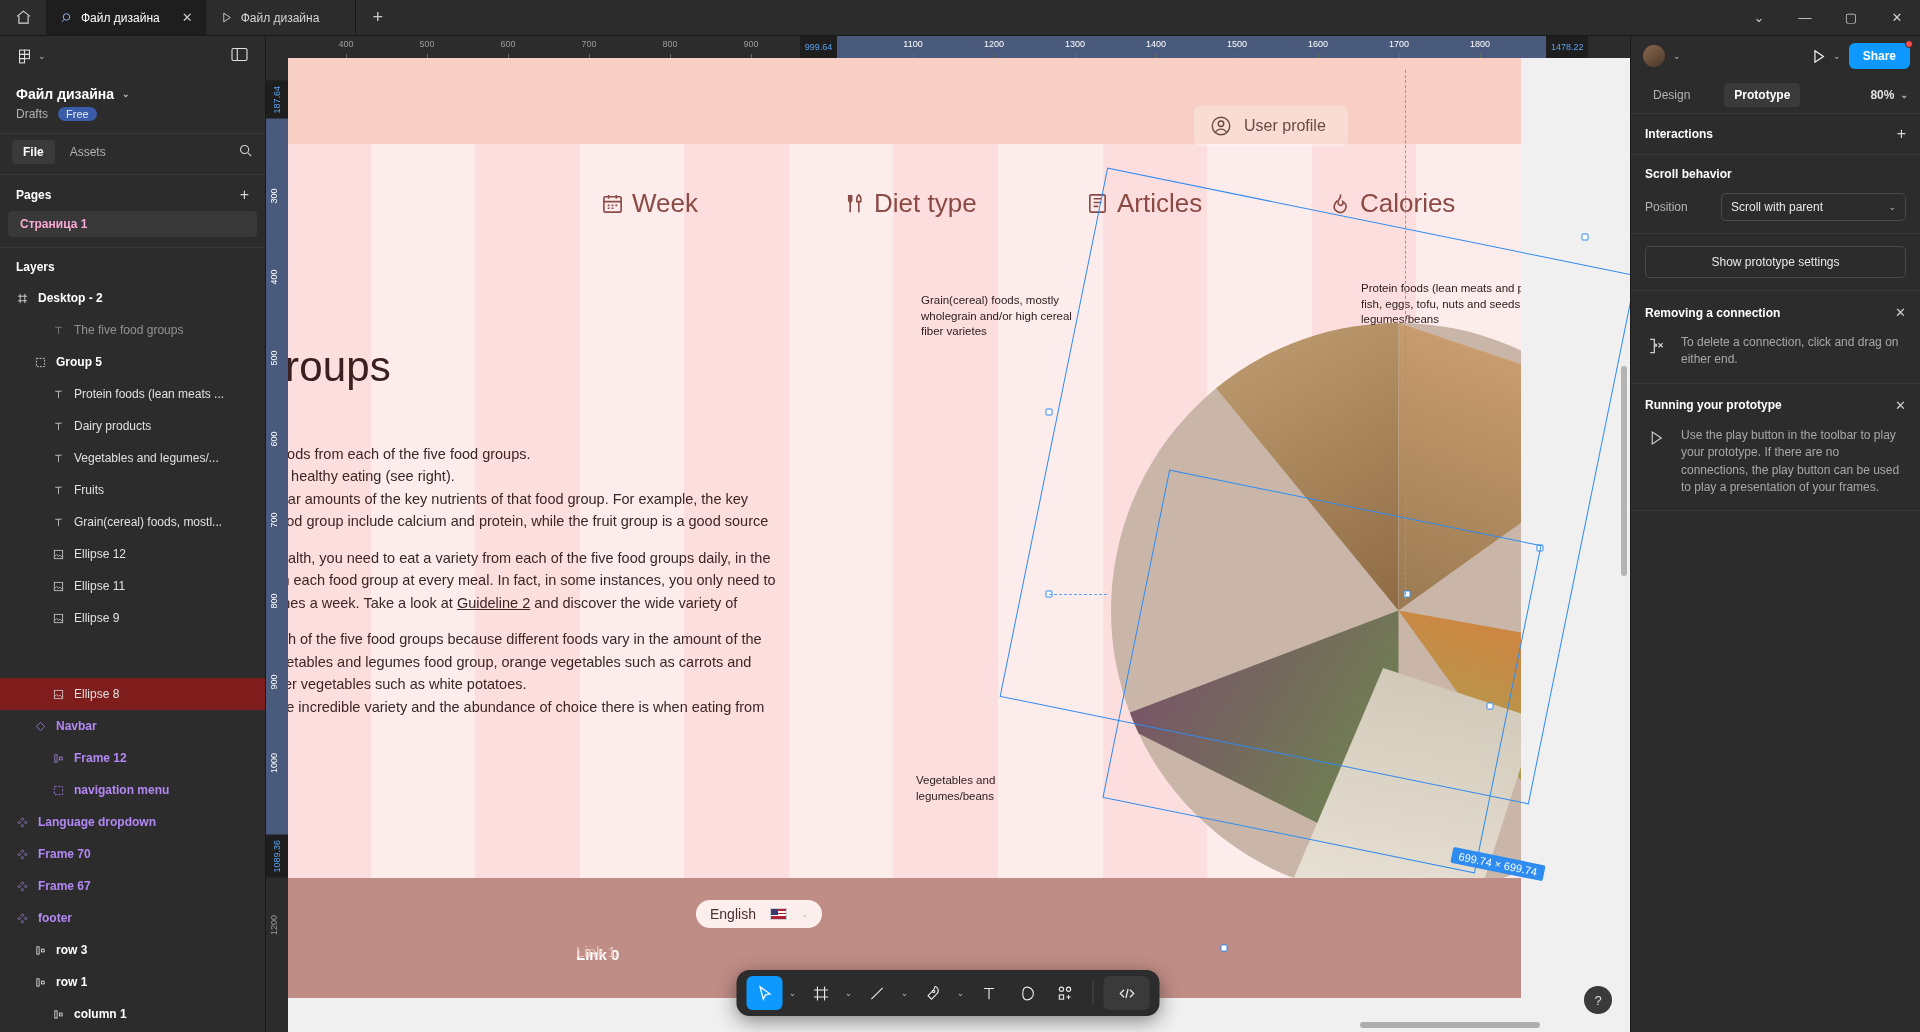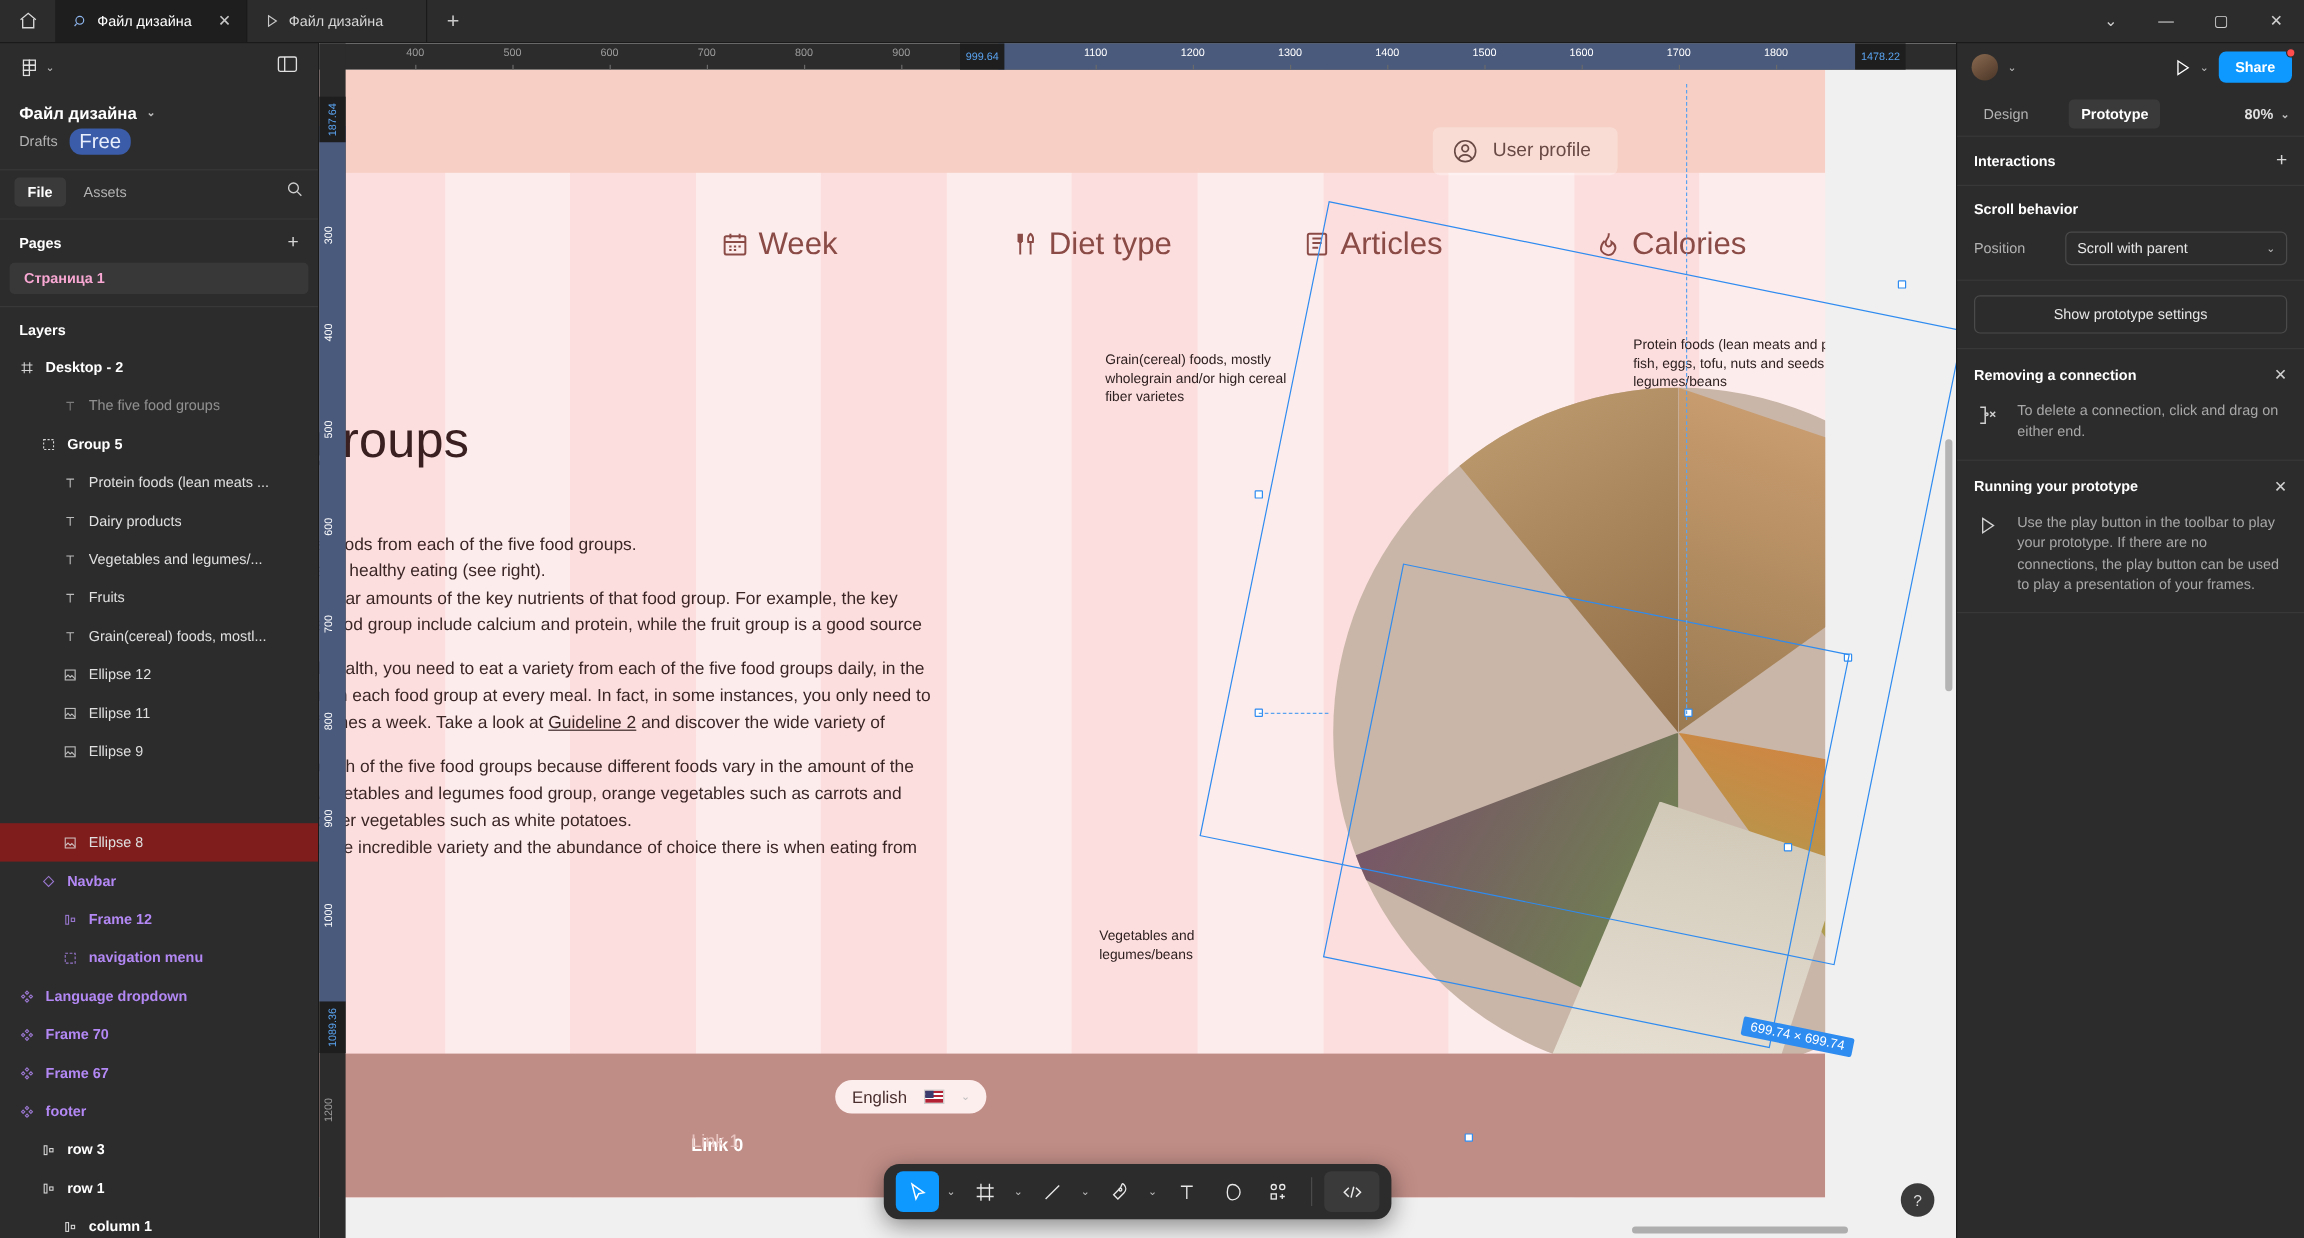--- a/index.html
+++ b/index.html
@@ -32,21 +32,21 @@
   .body-row { flex: 1; display: flex; min-height: 0; position: relative; }
 
   
   .leftpanel { width: 266px; background: #2c2c2c; display: flex; flex-direction: column; flex: 0 0 266px; border-right: 1px solid #1a1a1a; }
   .lp-toolbar { height: 40px; display: flex; align-items: center; justify-content: space-between; padding: 0 16px; }
   .lp-menu { display: flex; align-items: center; gap: 5px; cursor: pointer; }
   .lp-file { padding: 10px 16px 12px; }
   .lp-filename { display: flex; align-items: center; gap: 8px; color: #fff; font-size: 14px; font-weight: bold; }
   .lp-meta { display: flex; align-items: center; gap: 10px; margin-top: 5px; }
   .lp-drafts { color: #b3b3b3; font-size: 12px; }
-  .badge-free { background: #3b5ca8; color: #e8eefc; font-size: 17px; padding: 1px 8px; border-radius: 10px; }
+  .badge-free { background: #3b5ca8; color: #e8eefc; font-size: 11px; padding: 1px 8px; border-radius: 10px; }
   .lp-tabs { display: flex; align-items: center; padding: 6px 12px 10px; gap: 4px; border-top: 1px solid #383838; border-bottom: 1px solid #383838; }
   .lp-tab { font-size: 12px; color: #b3b3b3; padding: 5px 11px; border-radius: 4px; cursor: pointer; }
   .lp-tab.active { color: #fff; font-weight: bold; background: #3a3a3a; }
   .lp-search { margin-left: auto; cursor: pointer; }
   .lp-sec-head { display: flex; align-items: center; justify-content: space-between; padding: 12px 16px 8px; }
   .lp-sec-title { color: #fff; font-size: 12px; font-weight: bold; }
   .lp-plus { color: #d6d6d6; font-size: 16px; cursor: pointer; line-height: 1; }
   .page-item { margin: 0 8px; padding: 6px 12px; border-radius: 4px; background: #383838; color: #f9a8d4; font-size: 12px; font-weight: bold; cursor: pointer; }
   .lp-divider { height: 1px; background: #383838; margin: 10px 0 0; }
   .layers-wrap { flex: 1; overflow: hidden; position: relative; }

